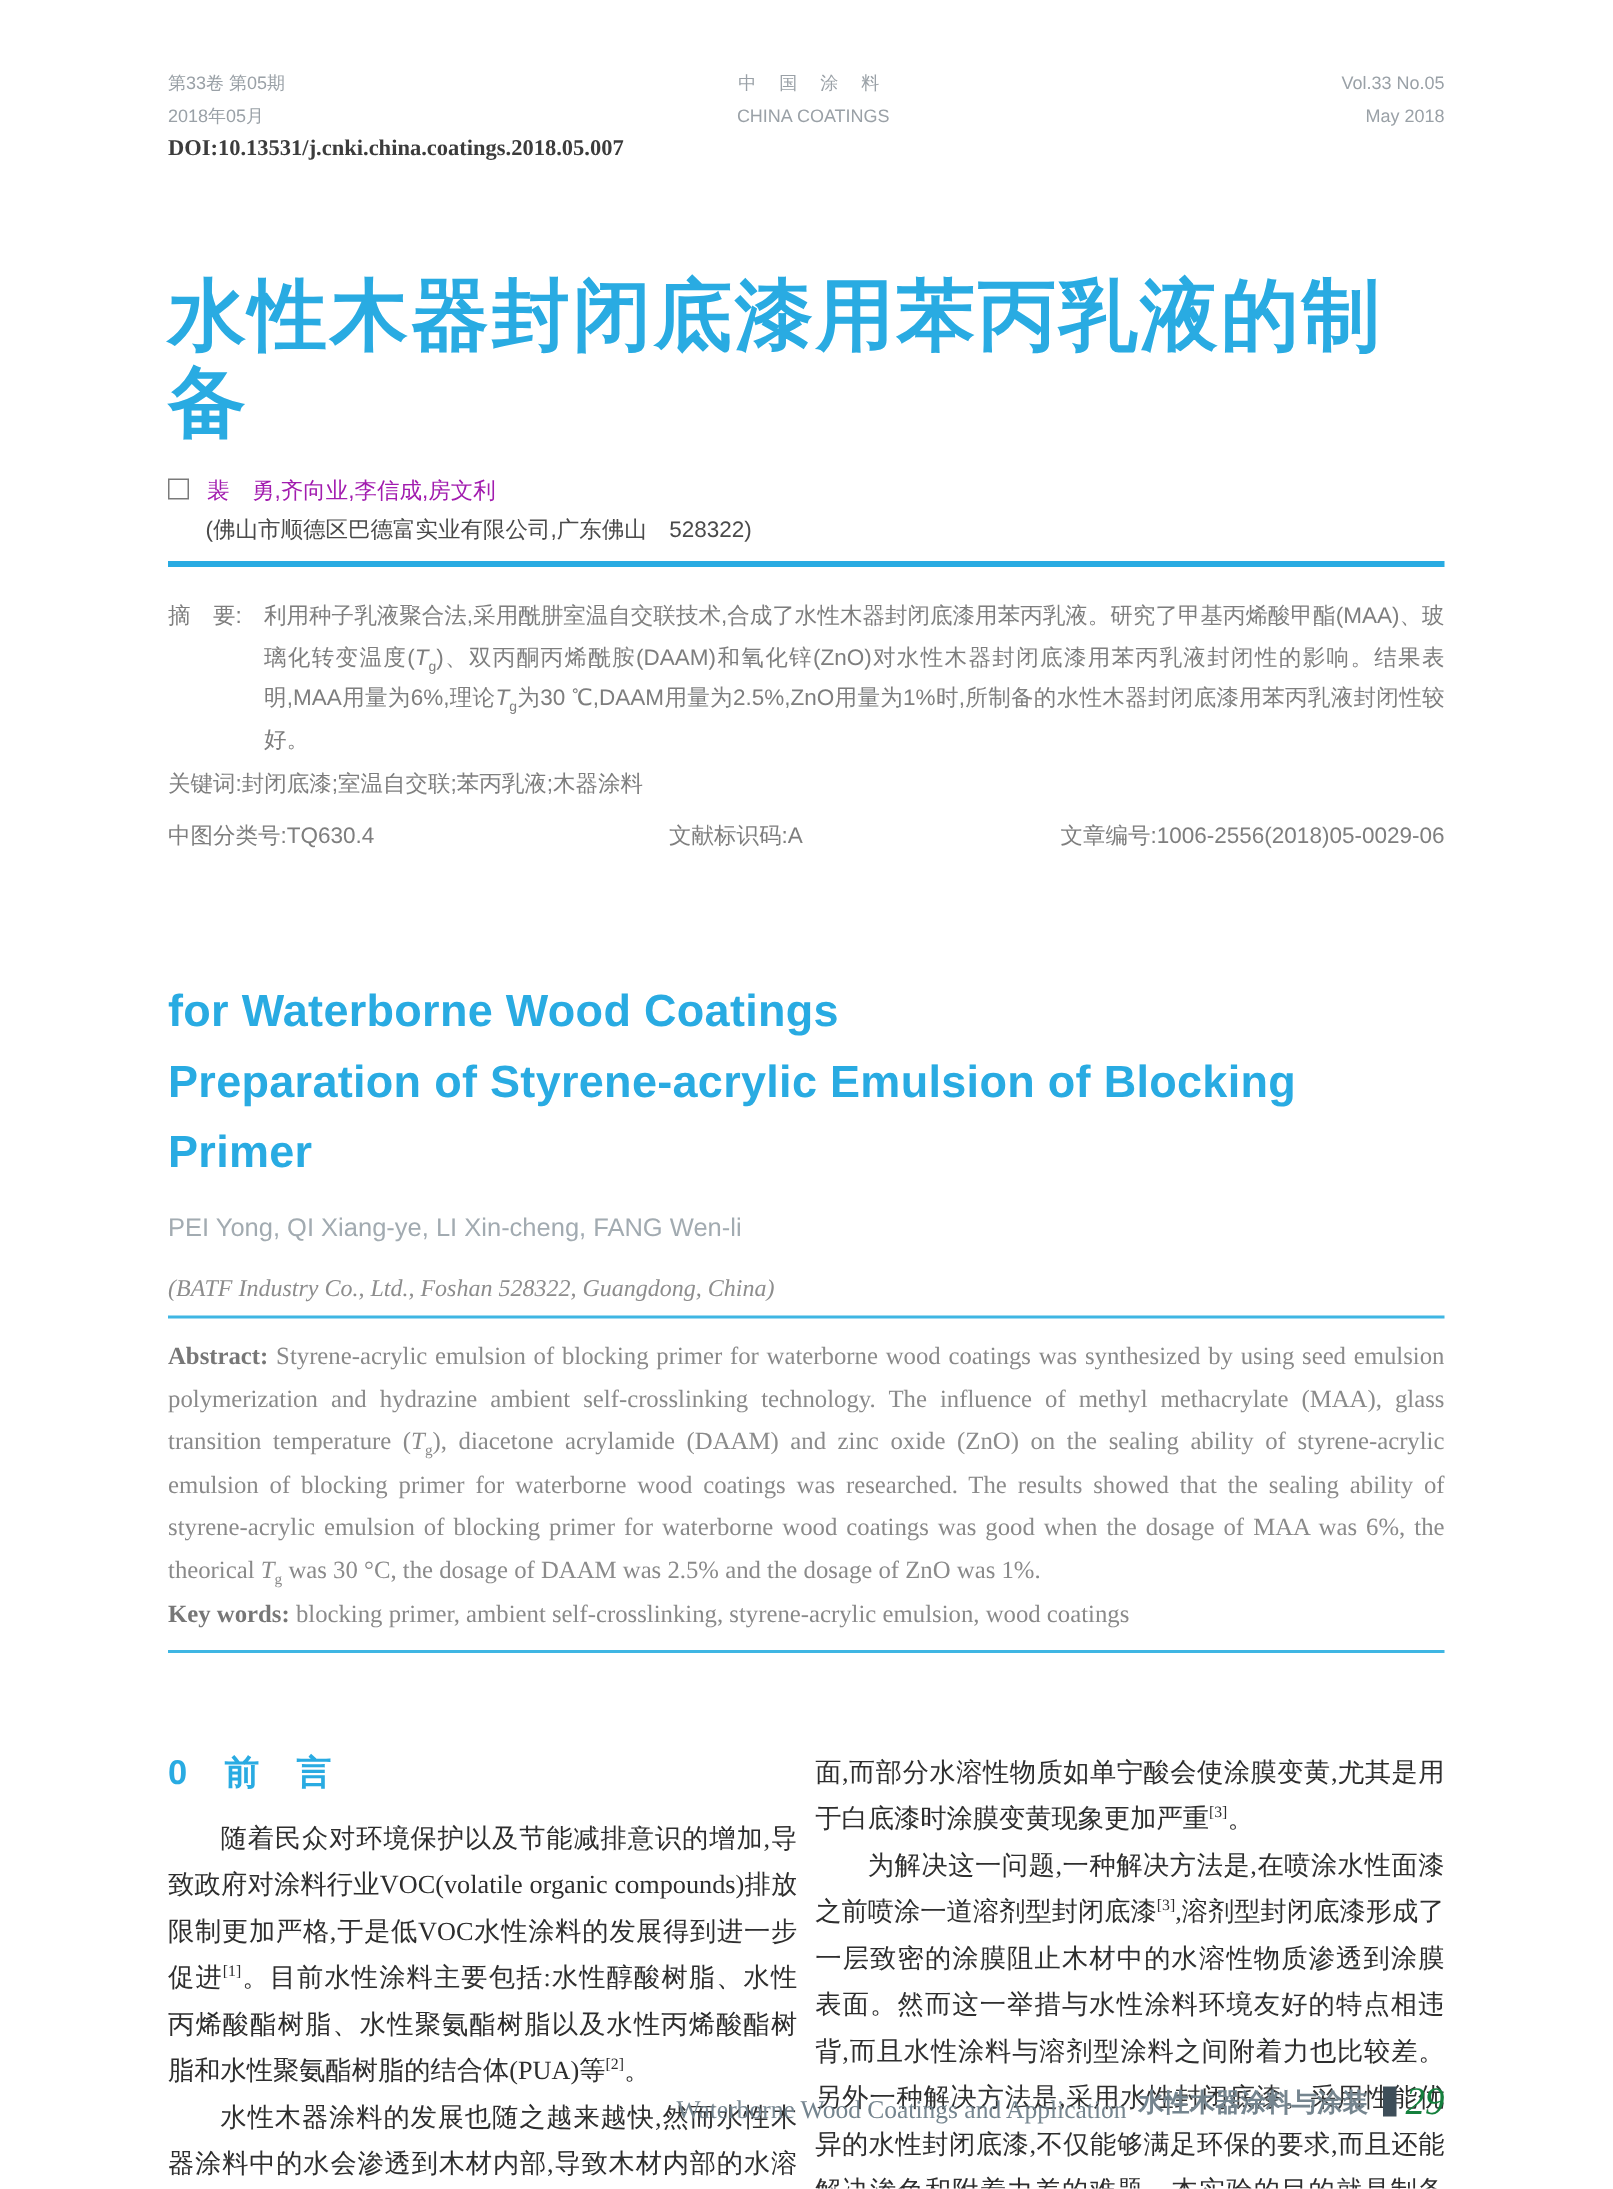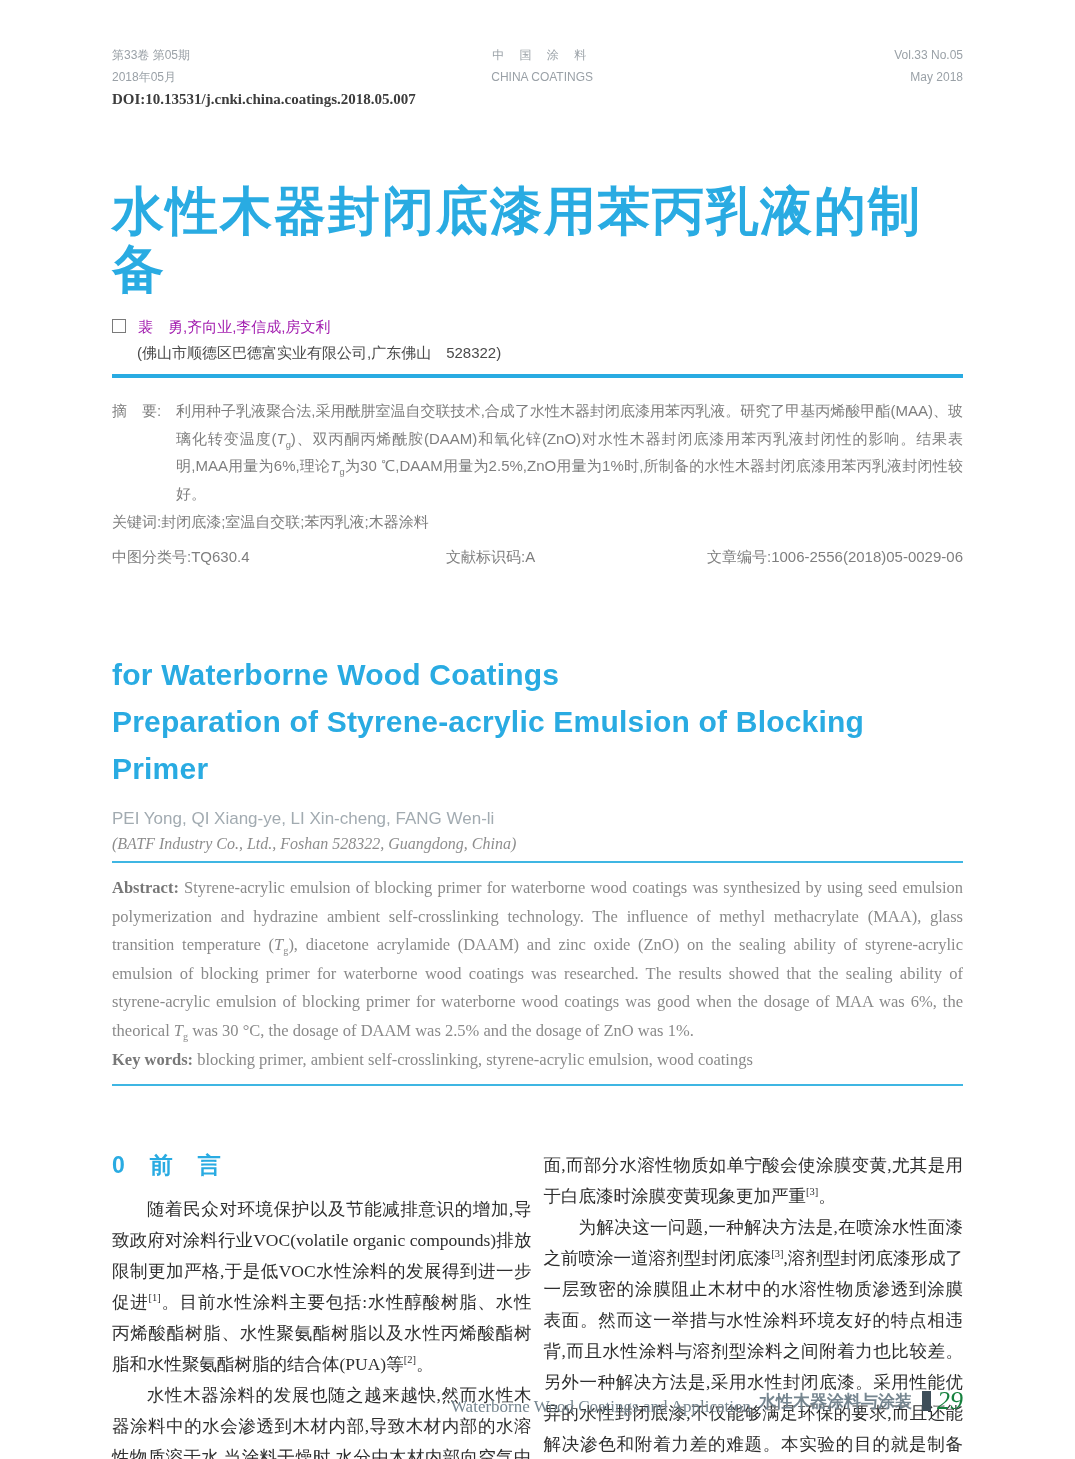--- a/index.html
+++ b/index.html
@@ -28,21 +28,21 @@
   .hang .hang-label{position:absolute;left:0;top:0;}
   .kw-cn{margin-top:6px;font-size:15px;color:#7e7e7e;}
   .class-row{margin-top:16px;display:flex;font-size:15px;color:#7e7e7e;}
   .class-row .c1{width:334px;}
   .class-row .c2{width:225px;}
   .class-row .c3{flex:1;text-align:right;}
 
   
   .title-en{margin-top:84px;font-size:30px;font-weight:bold;color:#29abe2;line-height:47px;letter-spacing:0.2px;}
   .authors-en{margin-top:17px;font-size:17px;color:#a2abb1;}
-  .affil-en{margin-top:6px;font-family:"Liberation Serif",serif;font-style:italic;font-size:16px;color:#8d8d8d;}
+  .affil-en{margin-top:22px;font-family:"Liberation Serif",serif;font-style:italic;font-size:16px;color:#8d8d8d;}
   .rule-thin{height:2px;background:#3fb6e3;margin-top:8px;}
   .abs-en{margin-top:11px;font-family:"Liberation Serif",serif;font-size:16.5px;line-height:28.5px;color:#8a8a8a;text-align:justify;}
   .abs-en b{color:#777;}
   .kw-en{font-family:"Liberation Serif",serif;font-size:16.5px;line-height:28.5px;color:#8a8a8a;margin-top:1px;}
   .kw-en b{color:#777;}
   .rule-thin2{height:2px;background:#3fb6e3;margin-top:9px;}
 
   
   .body-cols{margin-top:64px;display:flex;gap:12px;}
   .col{width:420px;font-family:"Liberation Serif",serif;font-size:17.5px;line-height:31px;color:#2e2e2e;text-align:justify;}

